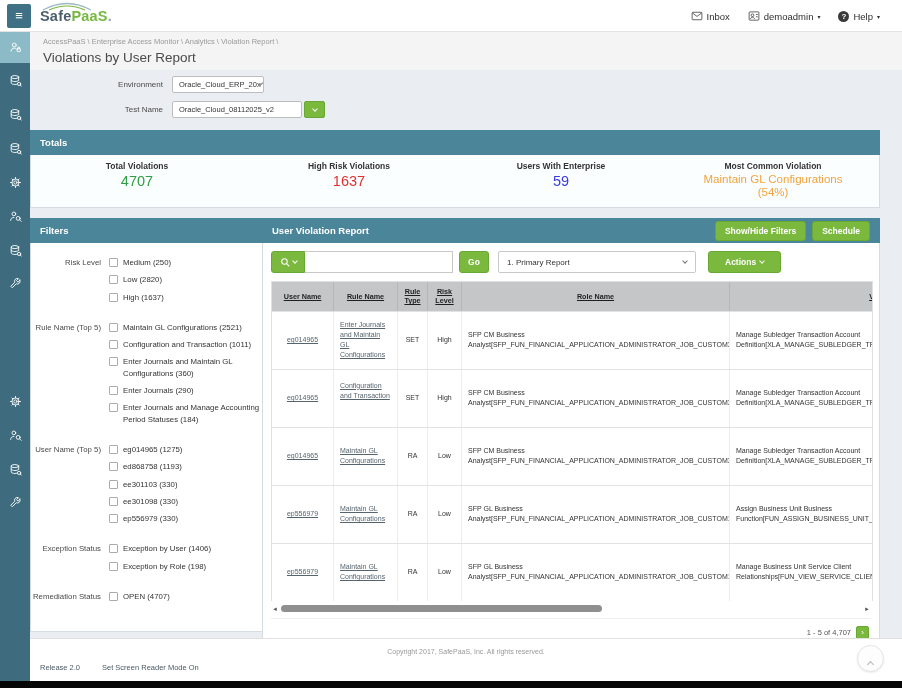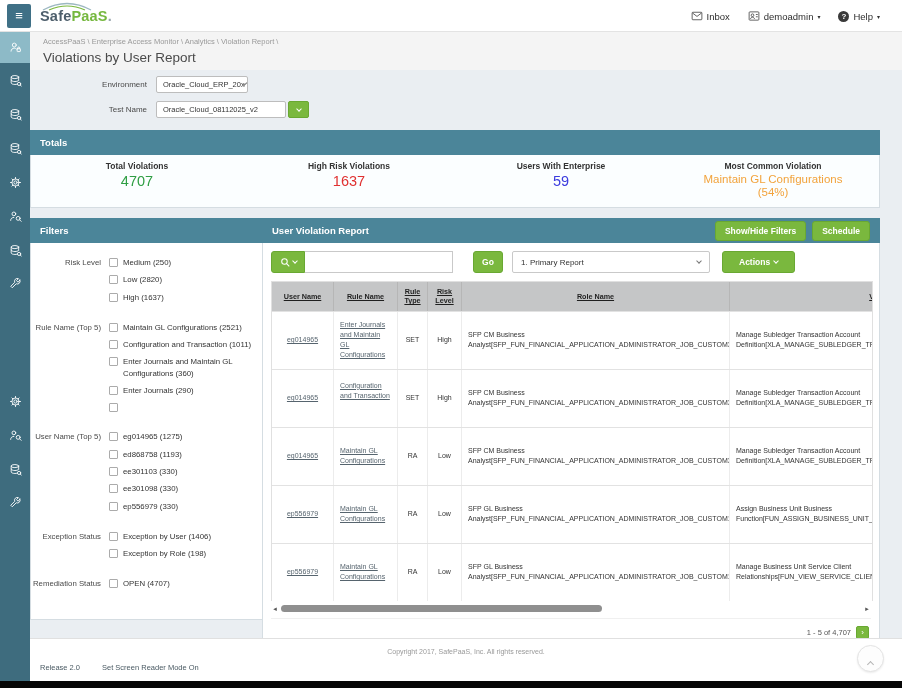--- a/index.html
+++ b/index.html
@@ -27,21 +27,21 @@
   .top-item svg { width:12px; height:12px; fill:none; stroke:#444; stroke-width:1.1; }
   .help-circle { width:11px; height:11px; border-radius:50%; background:#3a3a3a; color:#fff; font-size:8px; font-weight:bold; display:flex; align-items:center; justify-content:center; }
   .caret { font-size:6px; color:#333; }
 
   
   .crumb-strip { position:absolute; left:30px; top:32px; width:872px; height:38px; background:#f4f4f4; padding:5px 0 0 13px; }
   .breadcrumb { font-size:7.5px; color:#9a9a9a; cursor:pointer; }
   .page-title { margin-top:4px; font-size:13.5px; color:#4a4a4a; }
 
   
-  .ctrl-row { position:absolute; left:14px; display:flex; align-items:center; }
+  .ctrl-row { position:absolute; left:30px; display:flex; align-items:center; }
   .ctrl-label { width:142px; text-align:right; font-size:8px; color:#4a4a4a; padding-right:9px; }
   .select-box, .input-box { background:#fff; border:1px solid #bdbdbd; border-radius:2px; height:17px; display:flex; align-items:center; padding:0 6px; font-size:7.5px; color:#333; cursor:pointer; }
   .select-box { width:92px; justify-content:space-between; }
   .input-box { width:130px; }
   .chev { display:inline-block; width:4px; height:4px; border-right:1px solid #777; border-bottom:1px solid #777; transform:rotate(45deg); margin-top:-2px; }
   .chev.white { border-color:#fff; }
   .green-chev-btn { width:21px; height:17px; background:#7ab83e; border:1px solid #69a832; border-radius:2px; margin-left:2px; cursor:pointer; display:flex; align-items:center; justify-content:center; }
 
   
   .panel-h { height:25px; background:#4b8599; color:#fff; font-size:9.5px; font-weight:bold; display:flex; align-items:center; padding:0 10px; }
@@ -66,21 +66,21 @@
   .report-panel { position:absolute; left:262px; top:218px; width:618px; }
   .report-h { justify-content:space-between; }
   .hdr-btns { display:flex; gap:6px; }
   .green-btn { background:#7ab83e; border:1px solid #69a832; border-radius:3px; color:#fff; font-weight:bold; font-size:8.5px; padding:4px 9px; cursor:pointer; font-family:inherit; }
   .report-body { min-height:400px; padding:8px 8px 6px; }
 
   .toolbar { display:flex; align-items:center; margin-bottom:8px; }
   .search-btn { width:34px; height:22px; background:#7ab83e; border:1px solid #69a832; border-radius:3px 0 0 3px; display:flex; align-items:center; justify-content:center; gap:2px; cursor:pointer; }
   .search-btn svg { width:11px; height:11px; fill:none; stroke:#fff; stroke-width:1.5; }
   .search-input { width:148px; height:22px; border:1px solid #c9c9c9; border-left:none; font-size:8px; padding:0 5px; outline:none; }
-  .go-btn { width:30px; height:22px; margin-left:20px; background:#7ab83e; border:1px solid #69a832; border-radius:3px; color:#fff; font-weight:bold; font-size:8.5px; cursor:pointer; font-family:inherit; }
+  .go-btn { width:30px; height:22px; margin-left:6px; background:#7ab83e; border:1px solid #69a832; border-radius:3px; color:#fff; font-weight:bold; font-size:8.5px; cursor:pointer; font-family:inherit; }
   .report-select { width:198px; height:22px; margin-left:9px; background:#fff; border:1px solid #c9c9c9; border-radius:2px; display:flex; align-items:center; justify-content:space-between; padding:0 8px; font-size:8px; color:#333; cursor:pointer; }
   .actions-btn { height:22px; margin-left:12px; background:#7ab83e; border:1px solid #69a832; border-radius:3px; color:#fff; font-weight:bold; font-size:8.5px; padding:0 16px; display:flex; align-items:center; gap:4px; cursor:pointer; font-family:inherit; }
 
   .tbl-clip { width:602px; overflow:hidden; border:1px solid #e0e0e0; border-bottom:none; }
   .tbl { width:788px; }
   .t-head { display:flex; background:#c5c6c7; }
   .th { padding:5px 4px; font-size:7.2px; font-weight:bold; color:#1f1f1f; text-decoration:underline; text-align:center; display:flex; align-items:center; justify-content:center; line-height:1.3; cursor:pointer; border-right:1px solid #b6b6b6; }
   .t-row { display:flex; background:#fff; border-top:1px solid #e2e2e2; min-height:58px; }
   .cell { padding:6px 6px; font-size:7px; color:#333; line-height:1.45; border-right:1px solid #ececec; overflow:hidden; display:flex; flex-direction:column; justify-content:center; }
   .cell.center { align-items:center; text-align:center; }
@@ -365,20 +365,21 @@
           <div class="f-opt">
             <div class="cb"></div>
             <span>Enter Journals and Maintain GL Configurations (360)</span>
           </div>
           <div class="f-opt">
             <div class="cb"></div>
             <span>Enter Journals (290)</span>
           </div>
           <div class="f-opt">
             <div class="cb"></div>
+            <span>Enter Journals and Manage Accounting Period Statuses (184)</span>
           </div>
         </div>
       </div>
       <div class="f-group">
         <div class="f-label">User Name (Top 5)</div>
         <div class="f-opts">
           <div class="f-opt">
             <div class="cb"></div>
             <span>eg014965 (1275)</span>
           </div>

